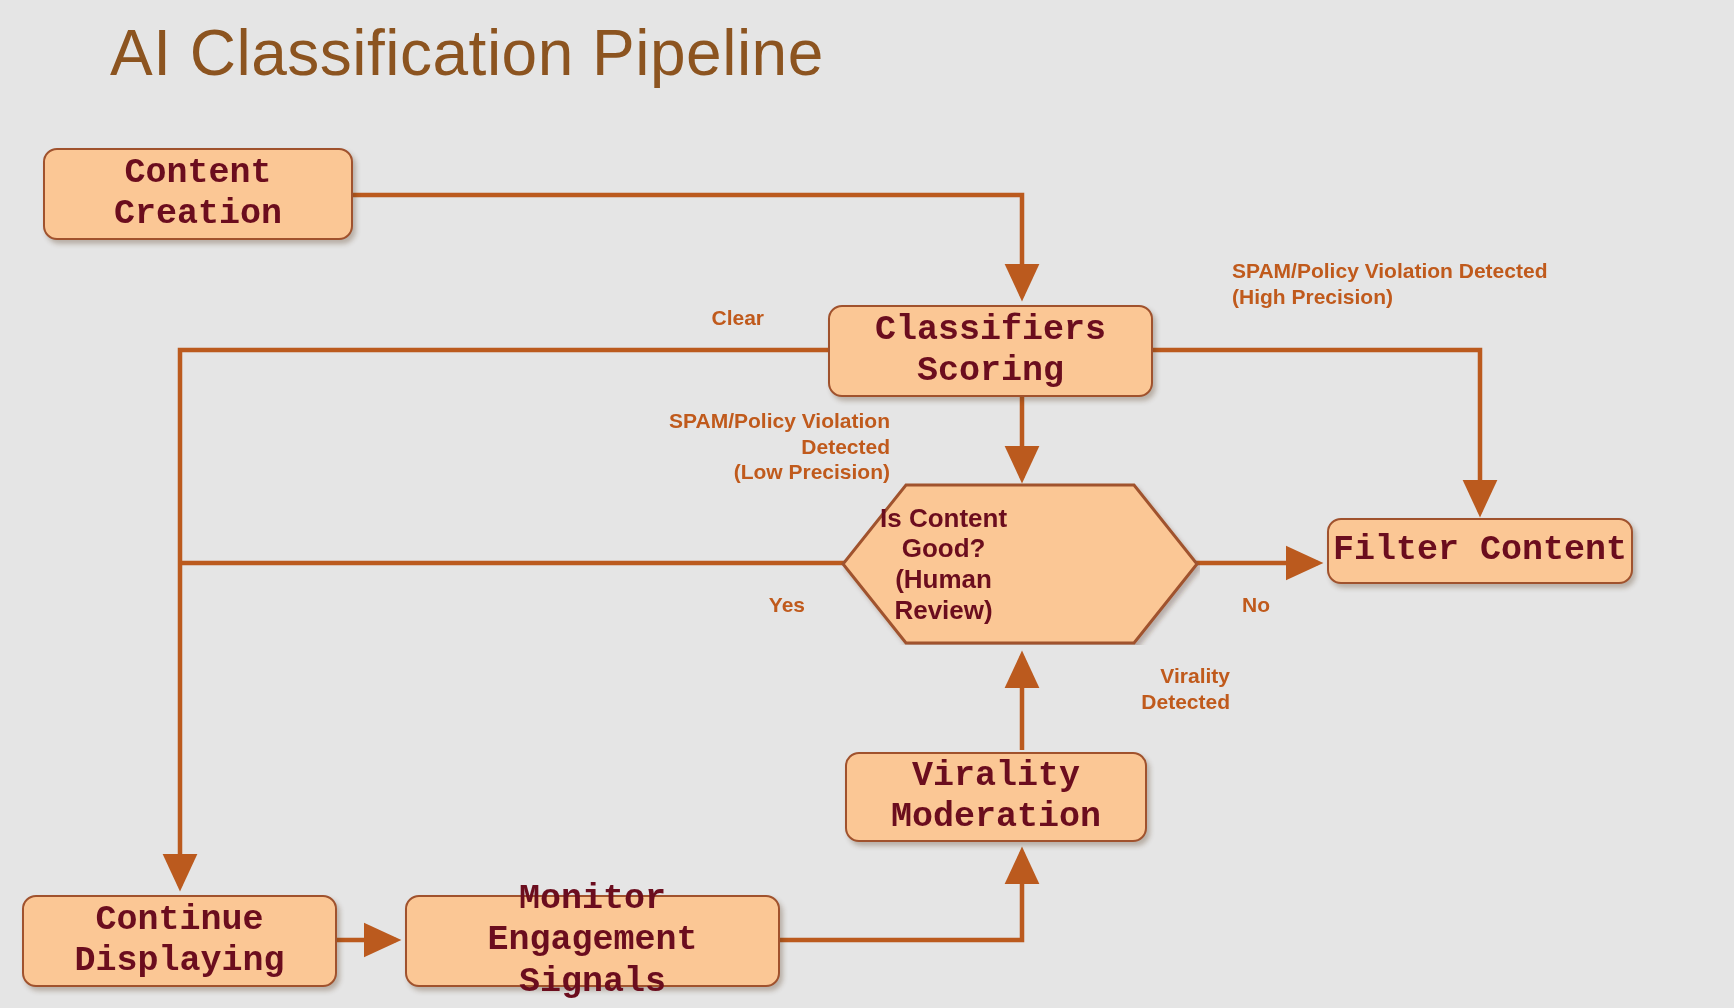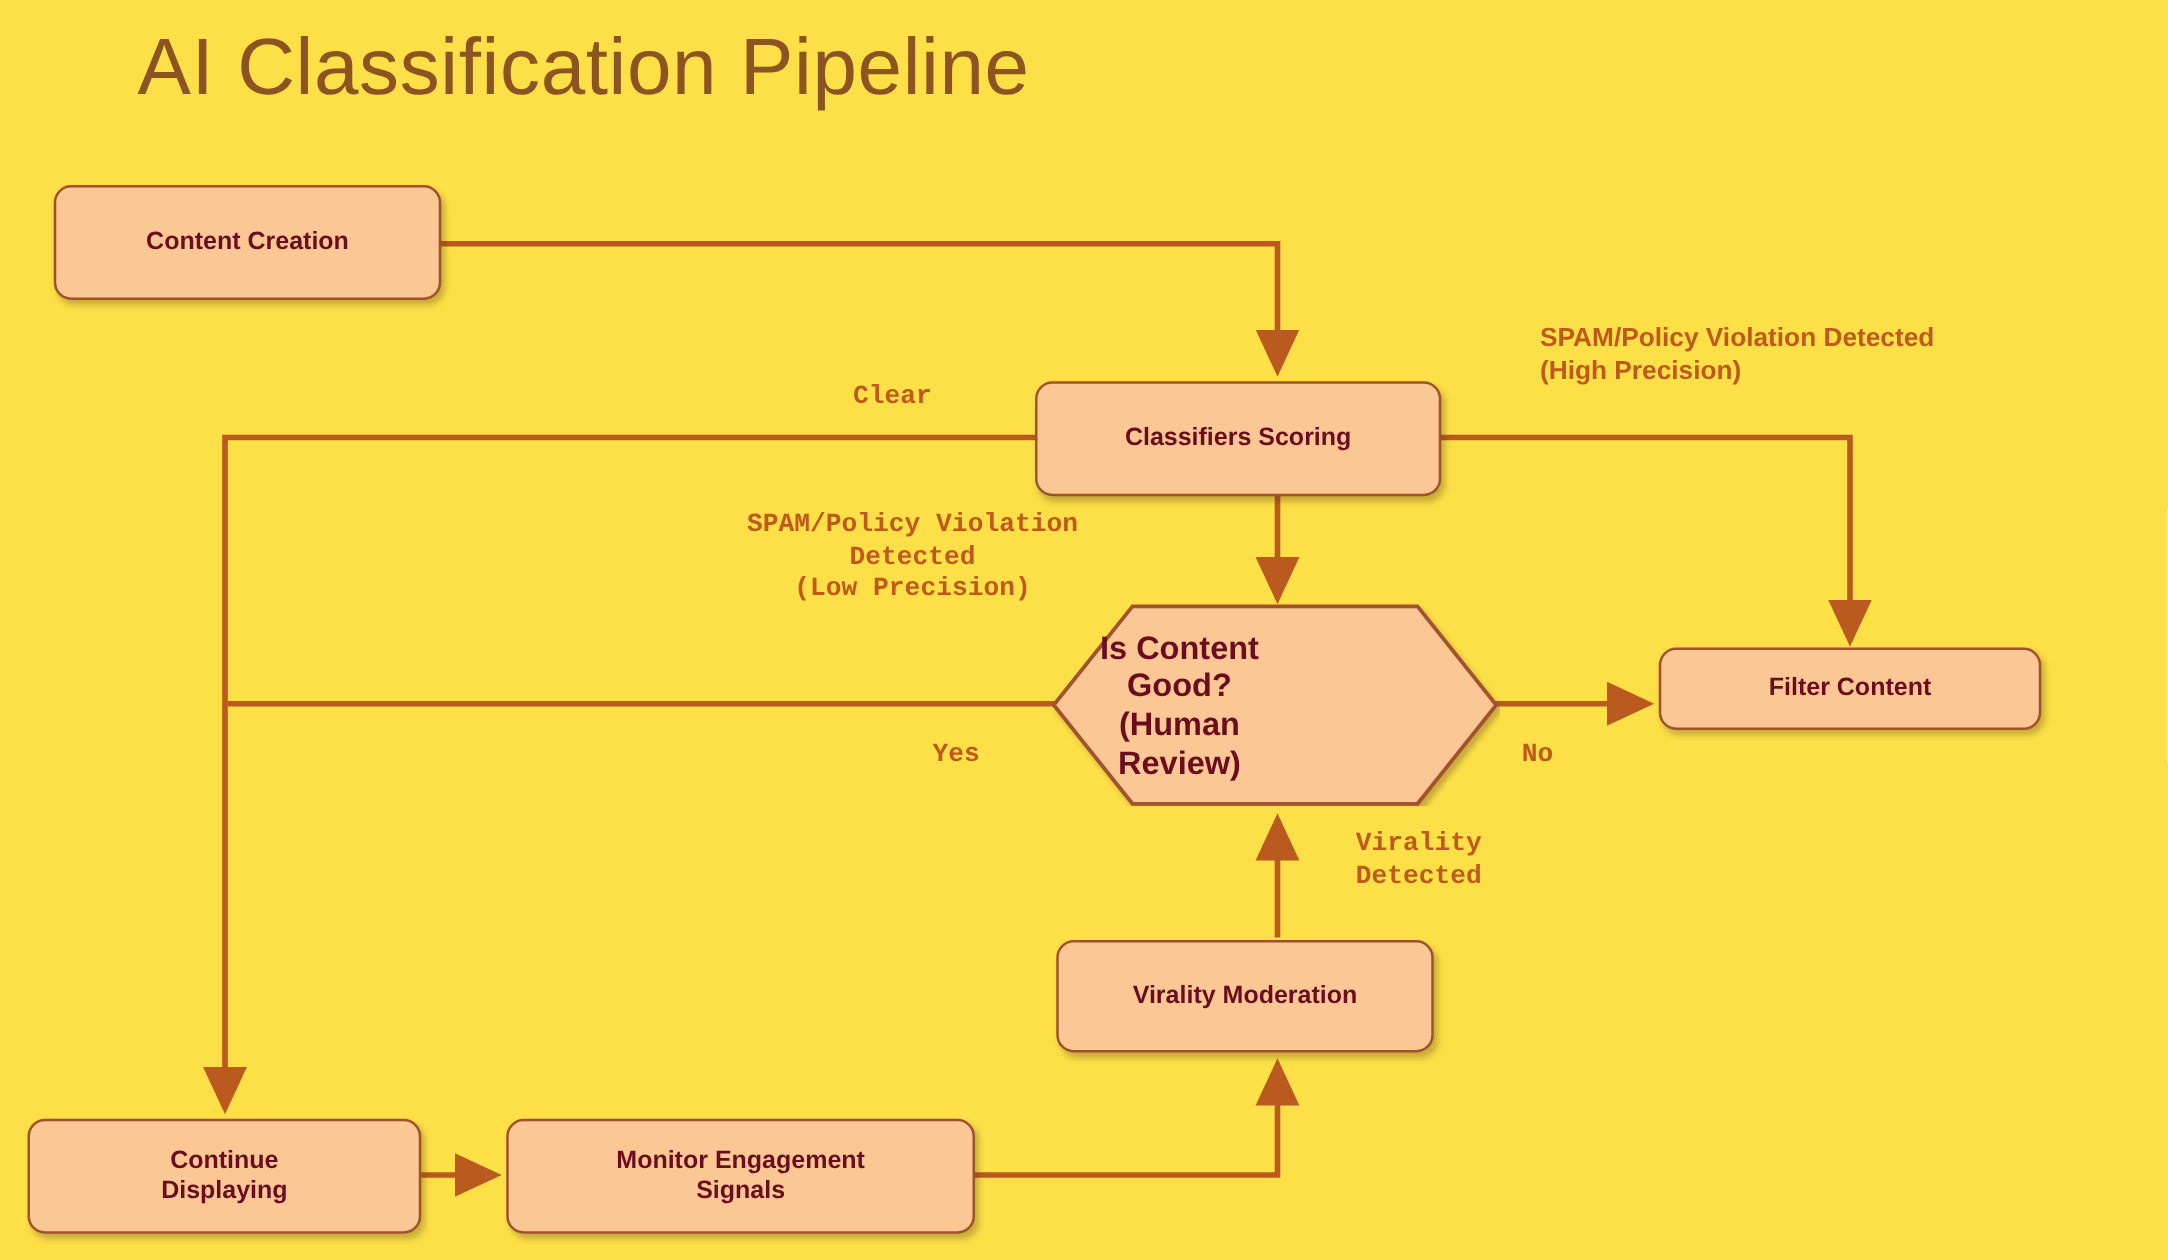--- a/index.html
+++ b/index.html
@@ -4,21 +4,21 @@
 <style>
   html, body {
     margin: 0;
     padding: 0;
     background: #FBF8EF;
   }
   #canvas {
     position: relative;
     width: 1734px;
     height: 1008px;
-    background: #fde047;
+    background: #e5e5e5;
     overflow: hidden;
     font-family: "Liberation Sans", sans-serif;
   }
   #title {
     position: absolute;
     left: 110px;
     top: 16px;
     font-family: "Liberation Sans", sans-serif;
     font-size: 64px;
     font-weight: 400;
@@ -34,27 +34,28 @@
     height: 1008px;
   }
   .node {
     position: absolute;
     box-sizing: border-box;
     background: #FBC795;
     border: 2px solid #A0522D;
     border-radius: 14px;
     color: #6B0D1E;
     font-weight: bold;
-    font-size: 20px;
+    font-size: 35px;
     line-height: 1.18;
     display: flex;
     align-items: center;
     justify-content: center;
     text-align: center;
     box-shadow: 3px 4px 5px rgba(80,50,20,0.30);
+    font-family: Liberation Mono, monospace;
   }
   .hexnode {
     position: absolute;
     box-sizing: border-box;
     color: #6B0D1E;
     font-weight: bold;
     font-size: 26px;
     line-height: 1.18;
     display: flex;
     align-items: center;
@@ -73,21 +74,21 @@
     white-space: pre-line;
   }
   .elabel {
     position: absolute;
     color: #C05A1C;
     font-weight: bold;
     font-size: 21px;
     line-height: 1.22;
     white-space: pre-line;
   }
-  .el-center { text-align: center; font-family: Liberation Mono, monospace; }
+  .el-center { text-align: right; }
   .el-left { text-align: left; }
 </style>
 </head>
 <body>
 
 <div id="canvas">
 
   <div id="title">AI Classification Pipeline</div>
 
   <svg id="edges" viewBox="0 0 1734 1008">

